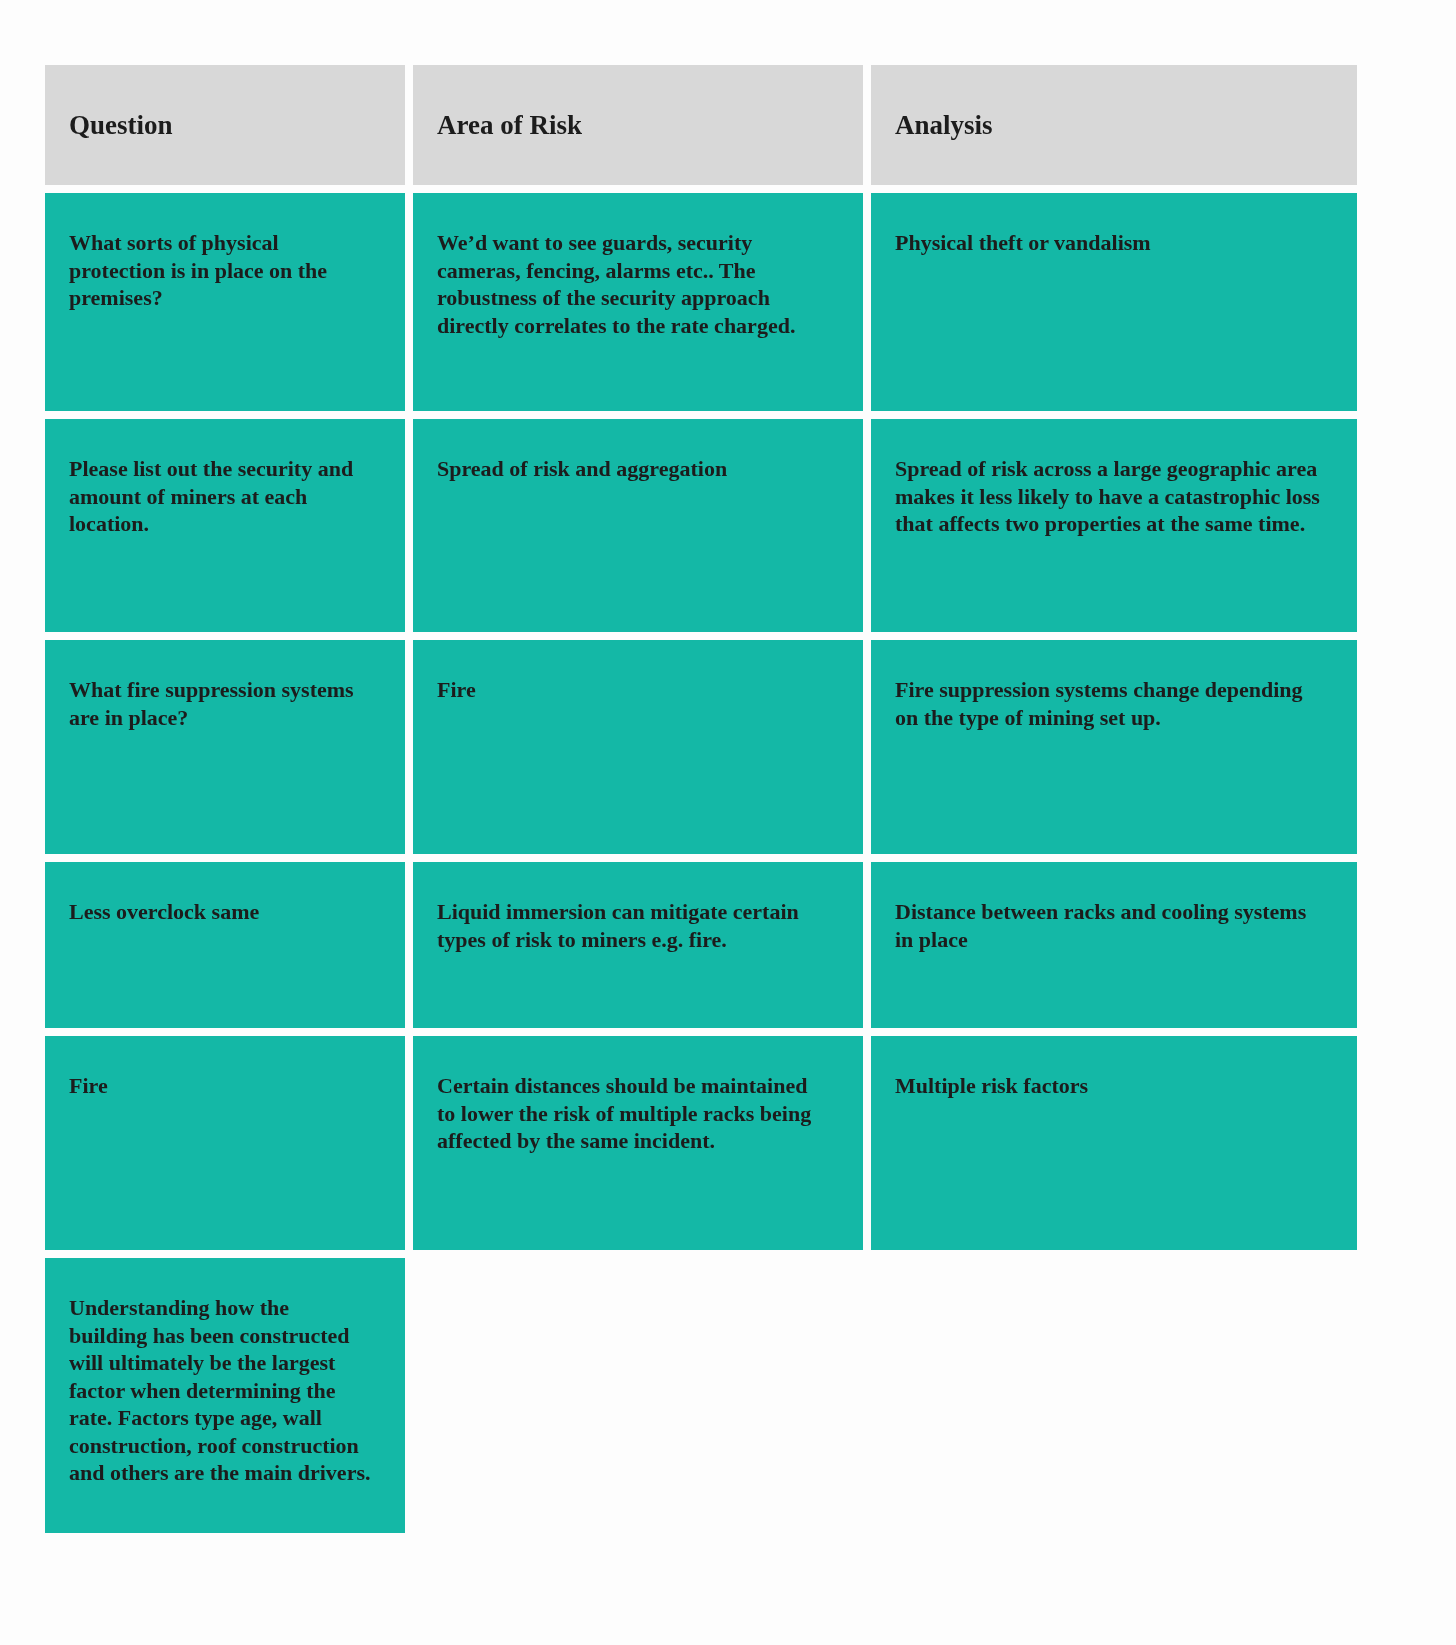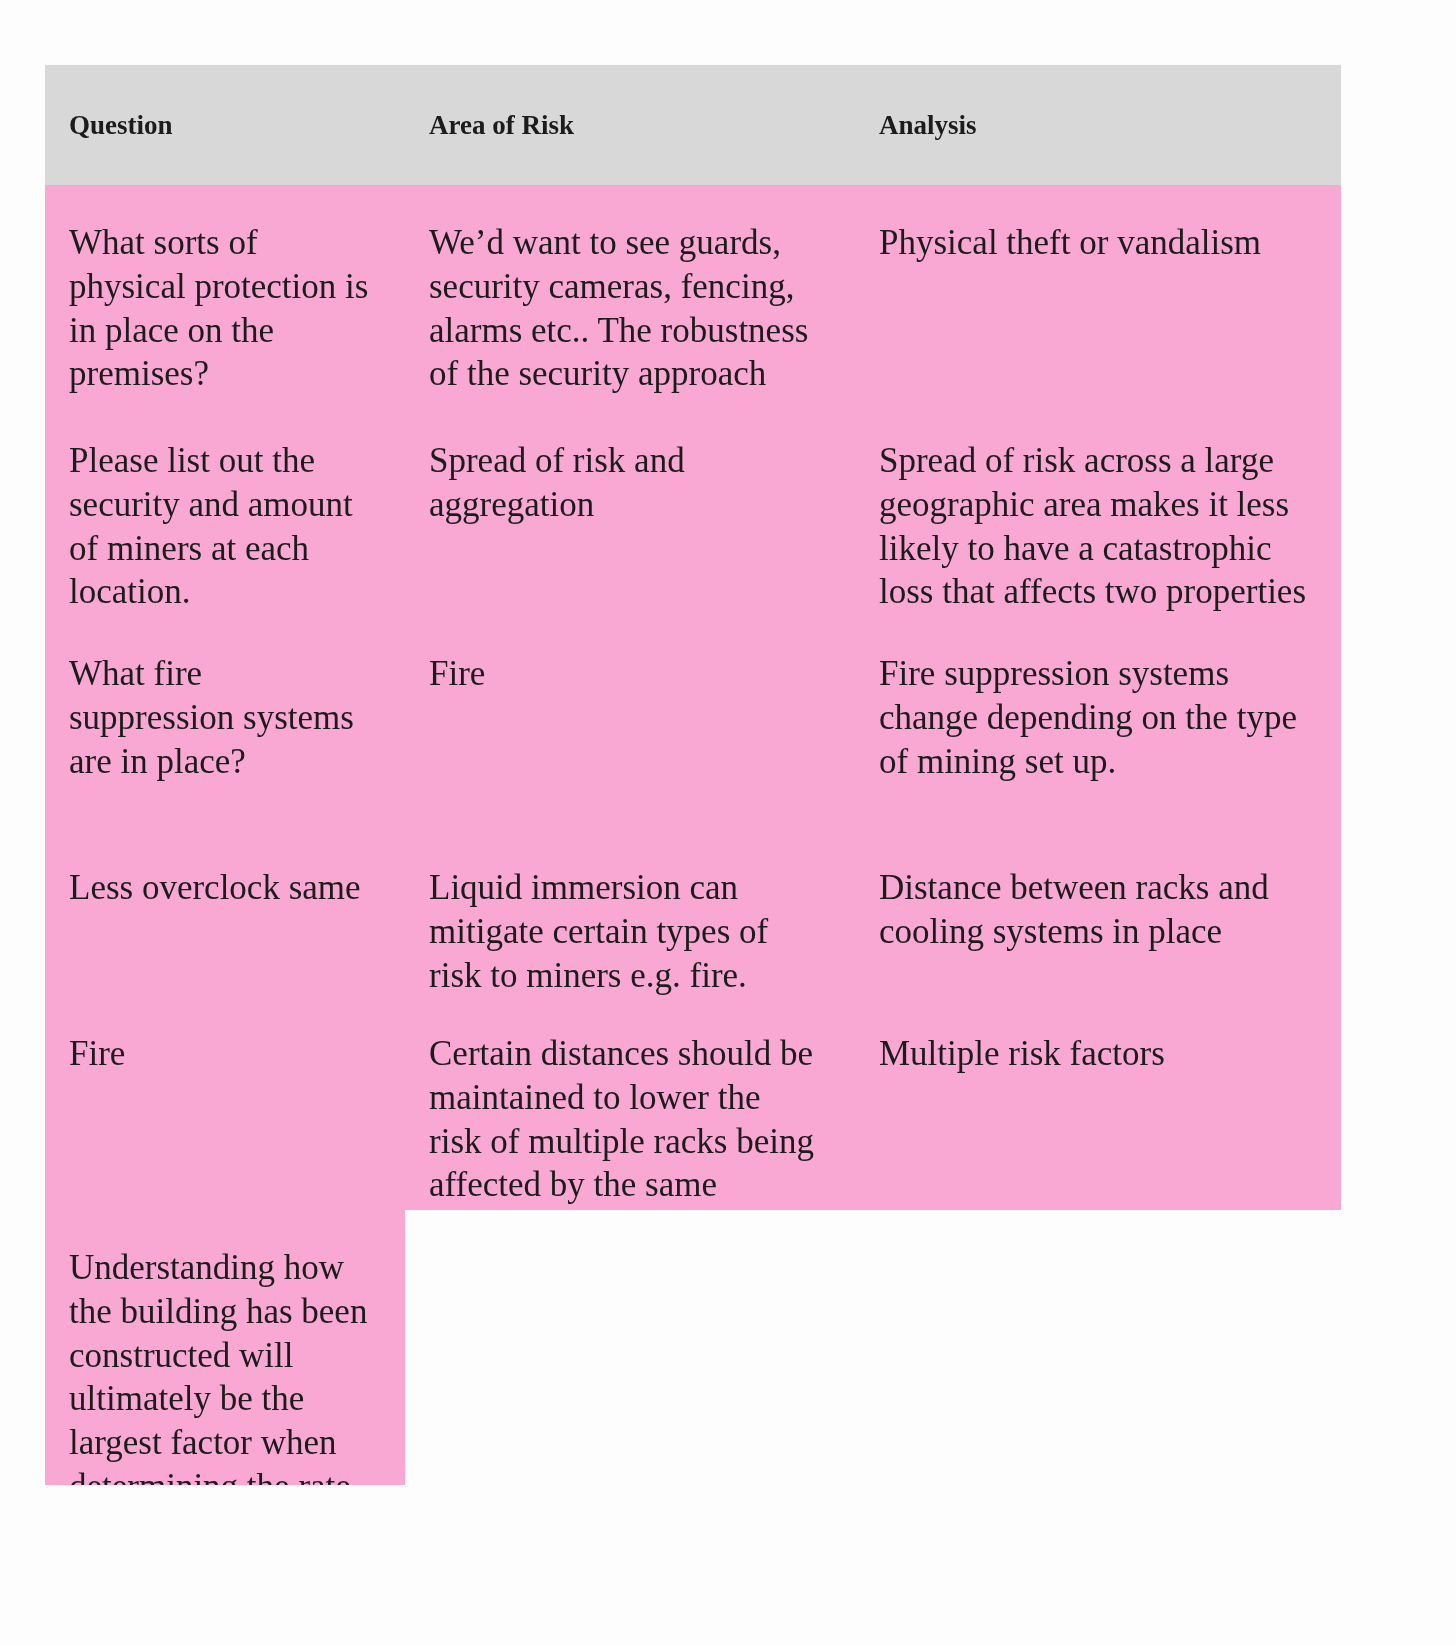--- a/index.html
+++ b/index.html
@@ -12,30 +12,31 @@
   .page {
     width: 1456px;
     height: 1645px;
     box-sizing: border-box;
     padding: 65px 0 0 45px;
   }
   .risk-table {
     display: grid;
     grid-template-columns: 360px 450px 486px;
     grid-template-rows: 120px 218px 213px 214px 166px 214px 275px;
-    gap: 0;
+    gap: 8px;
     width: 1304px;
   }
   .cell {
-    background: #f9a8d4;
+    background: #14b8a6;
     box-sizing: border-box;
     padding: 36px 34px 24px 24px;
-    font-size: 35px;
+    font-size: 22px;
     line-height: 1.25;
     overflow: hidden;
+    font-weight: bold;
   }
   .header-cell {
     background: #d8d8d8;
     font-weight: bold;
     padding-top: 44px;
     font-size: 27px;
   }
 </style>
 </head>
 <body>
@@ -53,15 +54,15 @@
       <div class="cell">Spread of risk across a large geographic area makes it less likely to have a catastrophic loss that affects two properties at the same time.</div>
       <div class="cell">What fire suppression systems are in place?</div>
       <div class="cell">Fire</div>
       <div class="cell">Fire suppression systems change depending on the type of mining set up.</div>
       <div class="cell">Less overclock same</div>
       <div class="cell">Liquid immersion can mitigate certain types of risk to miners e.g. fire.</div>
       <div class="cell">Distance between racks and cooling systems in place</div>
       <div class="cell">Fire</div>
       <div class="cell">Certain distances should be maintained to lower the risk of multiple racks being affected by the same incident.</div>
       <div class="cell">Multiple risk factors</div>
-      <div class="cell">Understanding how the building has been constructed will ultimately be the largest factor when determining the rate. Factors like age, place construction, roof construction and others are the main drivers.</div>
+      <div class="cell">Understanding how the building has been constructed will ultimately be the largest factor when determining the rate. Factors type age, wall construction, roof construction and others are the main drivers.</div>
     </div>
 </div>
 
 </body></html>

